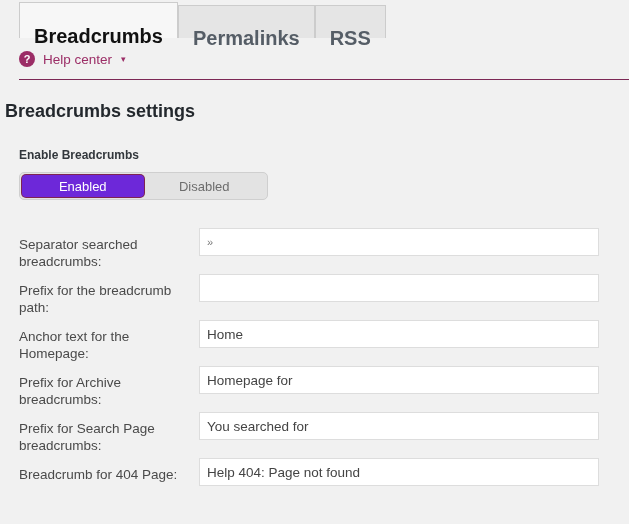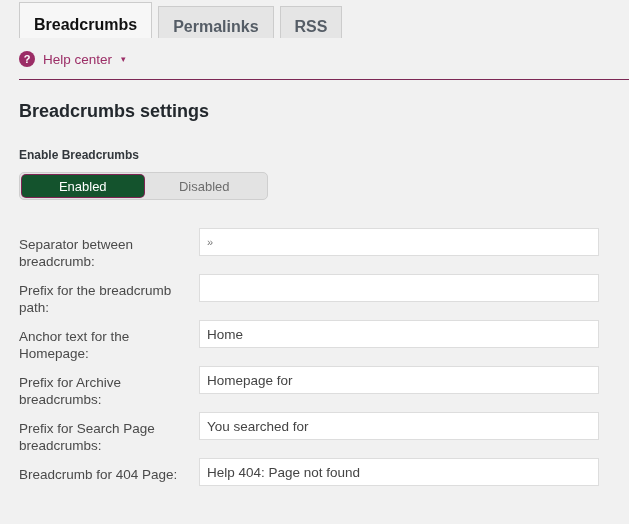--- a/index.html
+++ b/index.html
@@ -24,23 +24,22 @@
     width: 629px;
     height: 38px;
     display: flex;
     align-items: flex-end;
     padding-left: 19px;
     box-sizing: border-box;
   }
   .tab {
     height: 32px;
     line-height: 32px;
-    padding: 4px 14px;
-    margin-right: 6px;
-    font-size: 16px;
+    padding: 16px 14px;
+    font-size: 20px;
     font-weight: bold;
     color: #555d66;
     background: #e5e5e5;
     border: 1px solid #ccc;
     border-bottom: none;
     box-sizing: border-box;
     white-space: nowrap;
     cursor: pointer;
   }
   .tab.active {
@@ -90,21 +89,21 @@
     left: 19px;
     top: 79px;
     width: 610px;
     height: 1px;
     background: #7c2855;
   }
 
   
   .page-title {
     position: absolute;
-    left: 19px;
+    left: 5px;
     top: 101px;
     font-size: 18px;
     font-weight: bold;
     color: #23282d;
     margin: 0;
   }
 
   
   .enable-label {
     position: absolute;
@@ -133,21 +132,21 @@
     display: flex;
     align-items: center;
     justify-content: center;
     font-size: 13px;
     color: #6d6d6d;
     border-radius: 4px;
     cursor: pointer;
     user-select: none;
   }
   .toggle-opt.on {
-    background: #14532d;
+    background: #6d28d9;
     color: #ffffff;
     box-shadow: 0 0 0 1px #7e2453;
   }
 
   
   .form {
     position: absolute;
     left: 0;
     top: 228px;
     width: 629px;
@@ -207,21 +206,21 @@
 
 <div class="enable-label">Enable Breadcrumbs</div>
 <div class="toggle">
   <div class="toggle-opt on">Enabled</div>
   <div class="toggle-opt">Disabled</div>
 </div>
 
 <div class="form">
 
   <div class="field-row">
-    <div class="field-label">Separator between breadcrumb:</div>
+    <div class="field-label">Separator searched breadcrumbs:</div>
     <div class="field-input sep">»</div>
   </div>
 
   <div class="field-row">
     <div class="field-label">Prefix for the breadcrumb path:</div>
     <div class="field-input empty"></div>
   </div>
 
   <div class="field-row">
     <div class="field-label">Anchor text for the Homepage:</div>

